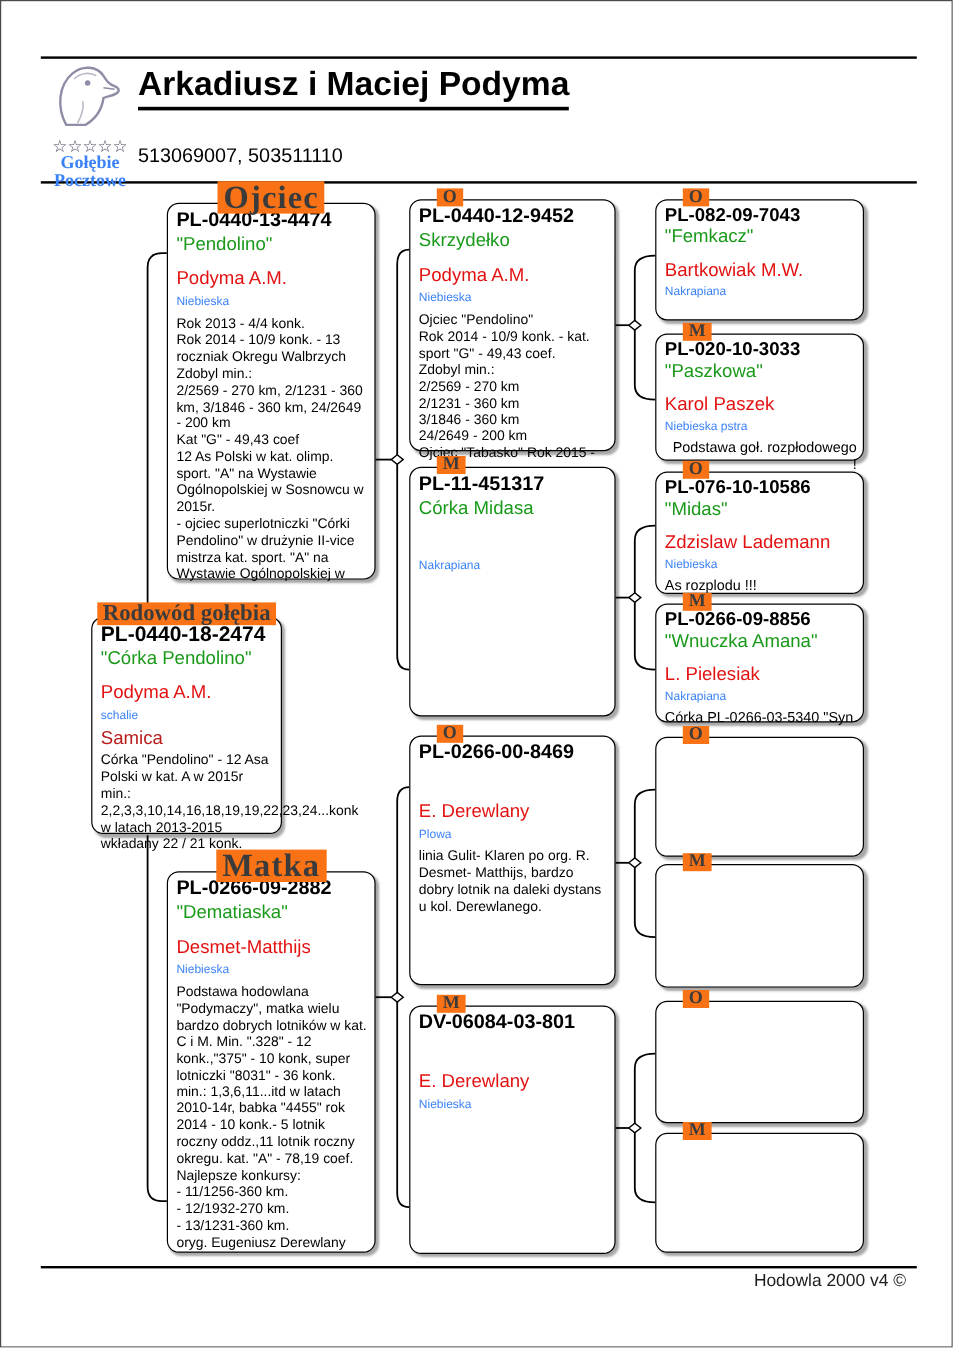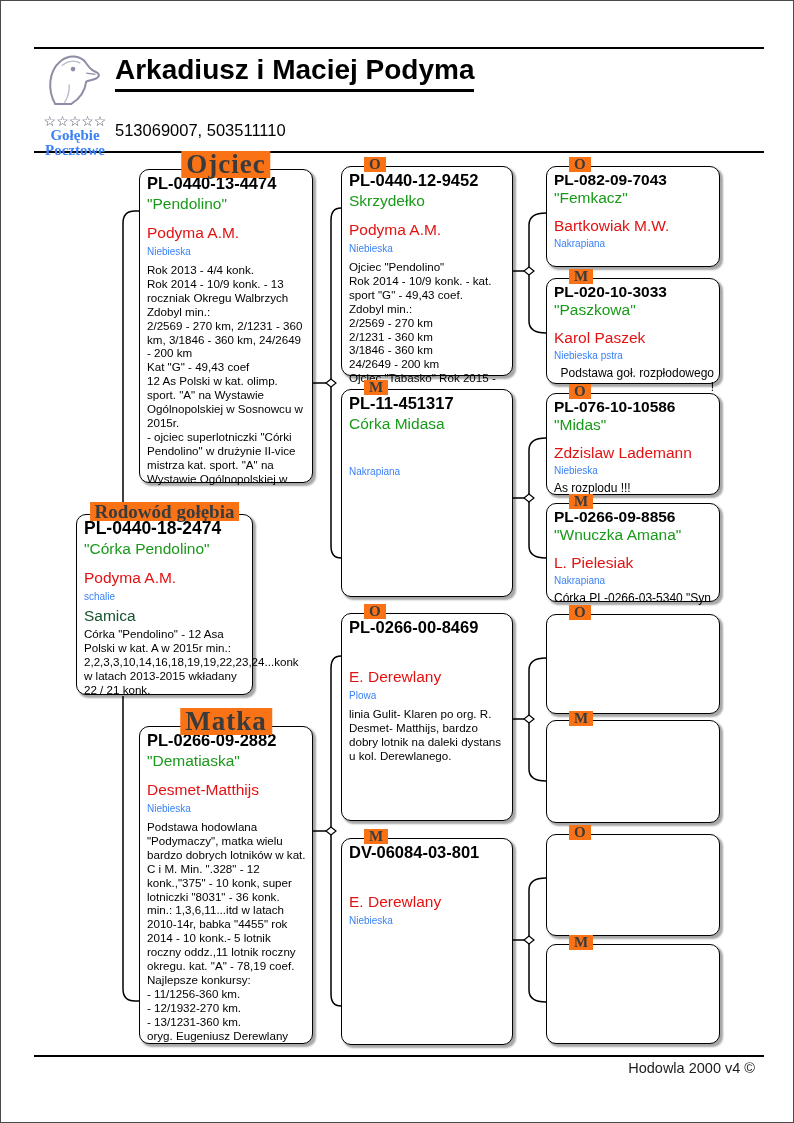--- a/index.html
+++ b/index.html
@@ -29,21 +29,21 @@
   .blabel{position:absolute;top:-10px;background:#f97316;color:#3b3b3b;
     font-family:"Liberation Serif",serif;font-weight:bold;font-size:15px;
     line-height:1;padding:0 5px;white-space:nowrap;z-index:3;}
   .blabel.small{left:22px;}
   .blabel.big{font-size:27px;top:-19px;left:50%;transform:translateX(-50%);letter-spacing:1px;}
   .blabel.mid{font-size:19px;top:-13px;left:50%;transform:translateX(-50%);}
   .ring{font-weight:bold;font-size:16.5px;line-height:21px;color:#000;}
   .gname{color:#1a9a1a;font-size:15.5px;line-height:19px;min-height:19px;}
   .breeder{color:#e31212;font-size:15.5px;line-height:19px;min-height:19px;margin-top:10px;}
   .pcolor{color:#3b82f6;font-size:10px;line-height:19px;min-height:19px;}
-  .sex{color:#14532d;font-size:15.5px;line-height:19px;}
+  .sex{color:#b91c1c;font-size:15.5px;line-height:19px;}
   .desc{color:#000;font-size:11.6px;line-height:13.9px;white-space:pre-line;margin-top:2px;}
   .connectors{position:absolute;left:0;top:0;z-index:1;pointer-events:none;}
 </style>
 </head>
 <body>
 
 <div class="page">
 
   <div class="rule" style="left:33px;top:46px;width:730px;"></div>
   <div class="rule" style="left:33px;top:150px;width:730px;"></div>
@@ -106,21 +106,21 @@
     <div class="pcolor">Niebieska</div>
     <div class="desc">Rok 2013 - 4/4 konk.
 Rok 2014 - 10/9 konk. - 13 roczniak Okregu Walbrzych
 Zdobyl min.:
 2/2569 - 270 km, 2/1231 - 360 km, 3/1846 - 360 km, 24/2649 - 200 km
 Kat "G" - 49,43 coef
 12 As Polski w kat. olimp. sport. "A" na Wystawie Ogólnopolskiej w Sosnowcu w 2015r.
 - ojciec superlotniczki "Córki Pendolino" w drużynie II-vice mistrza kat. sport. "A" na Wystawie Ogólnopolskiej w</div>
   </div>
 
-  <div class="pbox" style="left:75px;top:513px;width:177px;height:181px;">
+  <div class="pbox" style="left:75px;top:513px;width:159px;height:181px;">
     <div class="blabel mid">Rodowód gołębia</div>
     <div class="ring" style="font-size:17.5px;">PL-0440-18-2474</div>
     <div class="gname">"Córka Pendolino"</div>
     <div class="breeder">Podyma A.M.</div>
     <div class="pcolor">schalie</div>
     <div class="sex">Samica</div>
     <div class="desc">Córka "Pendolino" - 12 Asa Polski w kat. A w 2015r min.: 2,2,3,3,10,14,16,18,19,19,22,23,24...konk w latach 2013-2015 wkładany 22 / 21 konk.</div>
   </div>
 
   <div class="pbox" style="left:138px;top:725px;width:174px;height:318px;">

